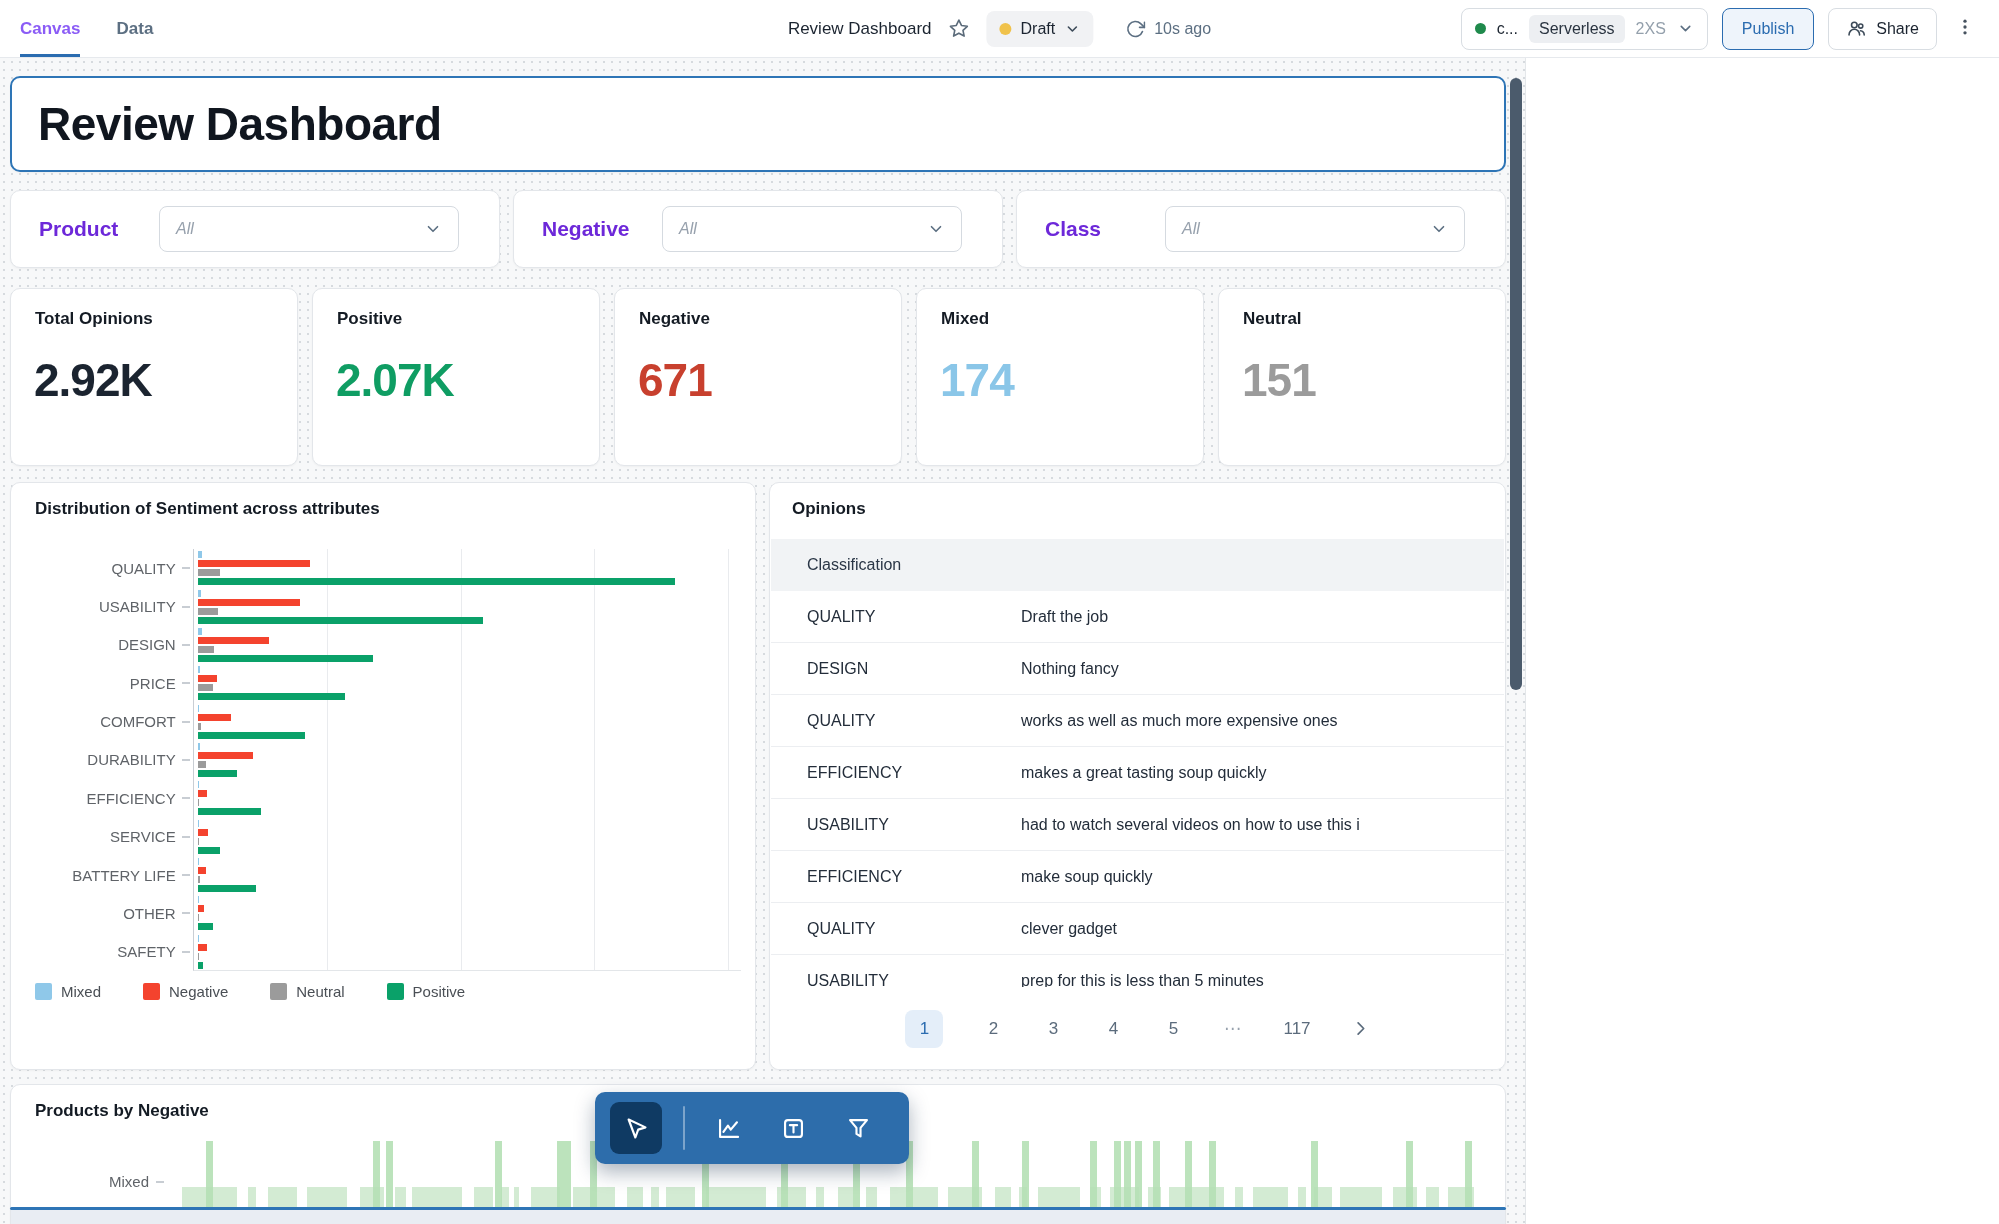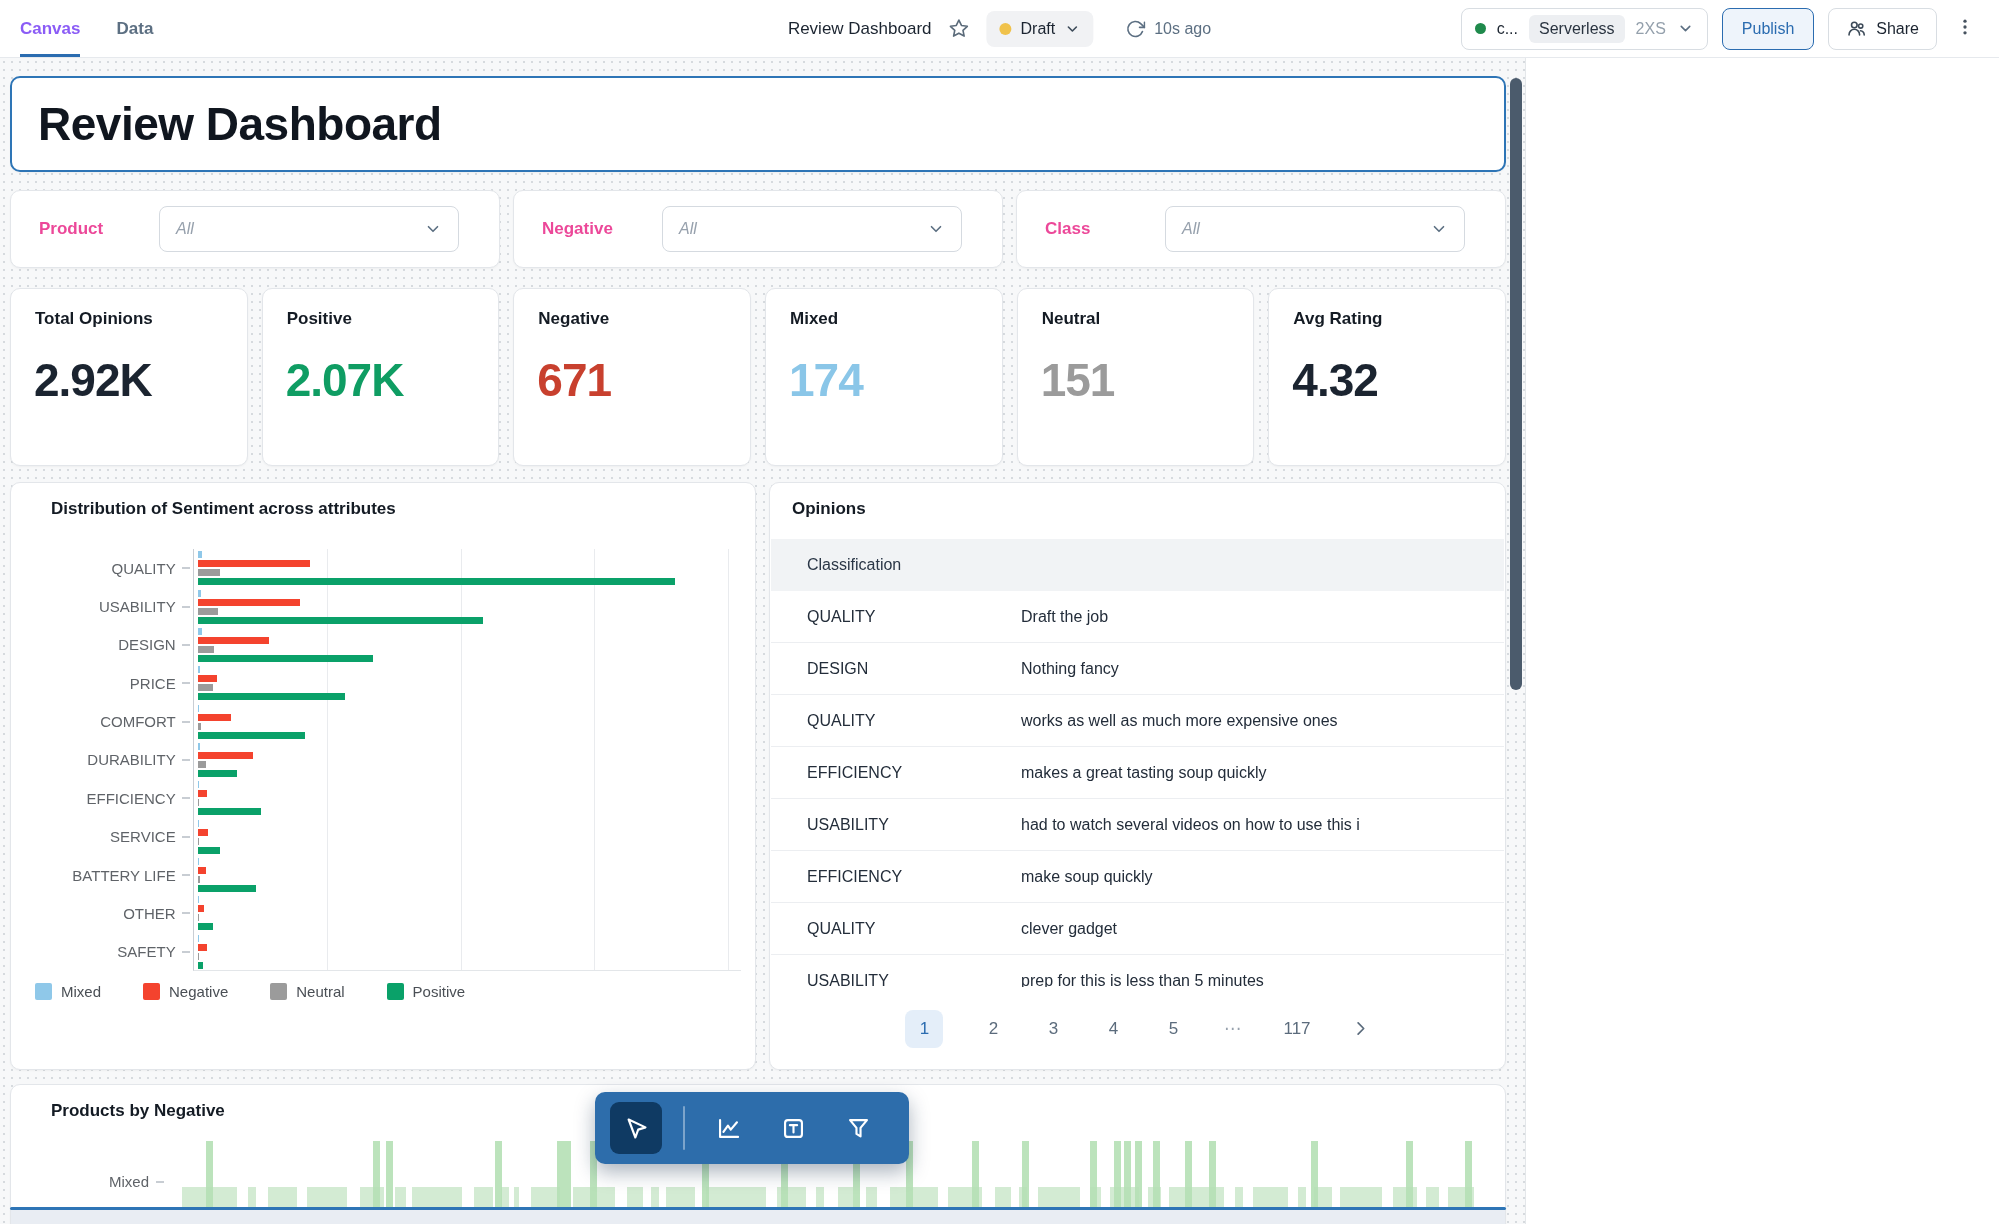--- a/index.html
+++ b/index.html
@@ -38,34 +38,34 @@
   .card{position:absolute;background:#fff;border:1px solid #e3e6ea;border-radius:10px;
         box-shadow:0 1px 2px rgba(20,27,36,.04)}
 
   #title-card{left:10px;top:18px;width:1496px;height:96px;border:2px solid #2e75b6;
               display:flex;align-items:center;padding:0 26px}
   #title-card h1{font-size:46px;font-weight:700;letter-spacing:-.5px;color:#10161f}
 
   #filter-row{position:absolute;left:10px;top:132px;width:1496px;height:78px;display:flex;gap:13px}
   .fcard{position:relative;flex:1;background:#fff;border:1px solid #e3e6ea;border-radius:10px;
          display:flex;align-items:center;padding:0 28px;box-shadow:0 1px 2px rgba(20,27,36,.04)}
-  .flabel{width:120px;font-size:17px;font-weight:700;color:#ec4899}
+  .flabel{width:120px;font-size:21px;font-weight:700;color:#6d28d9}
   .fselect{width:300px;height:46px;border:1px solid #d5dae0;border-radius:8px;display:flex;
            align-items:center;padding:0 16px;background:#fff;cursor:pointer}
   .fval{color:#97a1ad;font-style:italic;font-size:16px}
   .fselect svg{margin-left:auto}
 
   #kpi-row{position:absolute;left:10px;top:230px;width:1496px;height:178px;display:flex;gap:14px}
   .kpi{position:relative;flex:1;background:#fff;border:1px solid #e3e6ea;border-radius:10px;
        box-shadow:0 1px 2px rgba(20,27,36,.04)}
   .klbl{font-size:17px;font-weight:700;color:#141b24;padding:20px 0 0 24px}
   .kval{font-size:46px;font-weight:700;letter-spacing:-1px;padding:24px 0 0 23px}
 
   #chart-card{left:10px;top:424px;width:746px;height:588px}
-  .card-title{position:absolute;left:40px;top:16px;font-size:17px;font-weight:700;color:#141b24}
+  .card-title{position:absolute;left:24px;top:16px;font-size:17px;font-weight:700;color:#141b24}
   #plot-bg{position:absolute;left:182px;top:66px;width:548px;height:422px;
            border-left:1.5px solid #c9ced4;border-bottom:1px solid #e3e6e9}
   .gridline{position:absolute;top:0;bottom:0;width:1px;background:#e9ebee}
   #chart-rows{position:absolute;left:14px;top:66px;width:716px;height:422px;display:flex;flex-direction:column}
   .crow{flex:1;display:flex;align-items:center}
   .clabel{width:152px;text-align:right;font-size:15px;color:#5f6368;white-space:nowrap}
   .ctick{width:8px;height:2px;background:#c8cdd3;margin:0 8px 0 6px;flex:none}
   .cbars{width:548px;height:34px;display:flex;flex-direction:column;justify-content:space-between}
   .bar{height:7px}
   #chart-legend{position:absolute;left:24px;top:500px;display:flex;gap:42px;align-items:center}
@@ -223,24 +223,20 @@
         <div class="klbl">Negative</div>
         <div class="kval" style="color: rgb(200, 64, 46);">671</div>
       </div>
       <div class="kpi">
         <div class="klbl">Mixed</div>
         <div class="kval" style="color: rgb(138, 198, 232);">174</div>
       </div>
       <div class="kpi">
         <div class="klbl">Neutral</div>
         <div class="kval" style="color: rgb(155, 155, 155);">151</div>
-      </div>
-      <div class="kpi">
-        <div class="klbl">Avg Rating</div>
-        <div class="kval" style="color: rgb(27, 36, 48);">4.32</div>
       </div>
     </div>
 
   <div class="card" id="chart-card">
     <div class="card-title">Distribution of Sentiment across attributes</div>
     <div id="plot-bg">
         <div class="gridline" style="left: 24.3902%;"></div>
         <div class="gridline" style="left: 48.7805%;"></div>
         <div class="gridline" style="left: 73.1707%;"></div>
         <div class="gridline" style="left: 97.561%;"></div>

